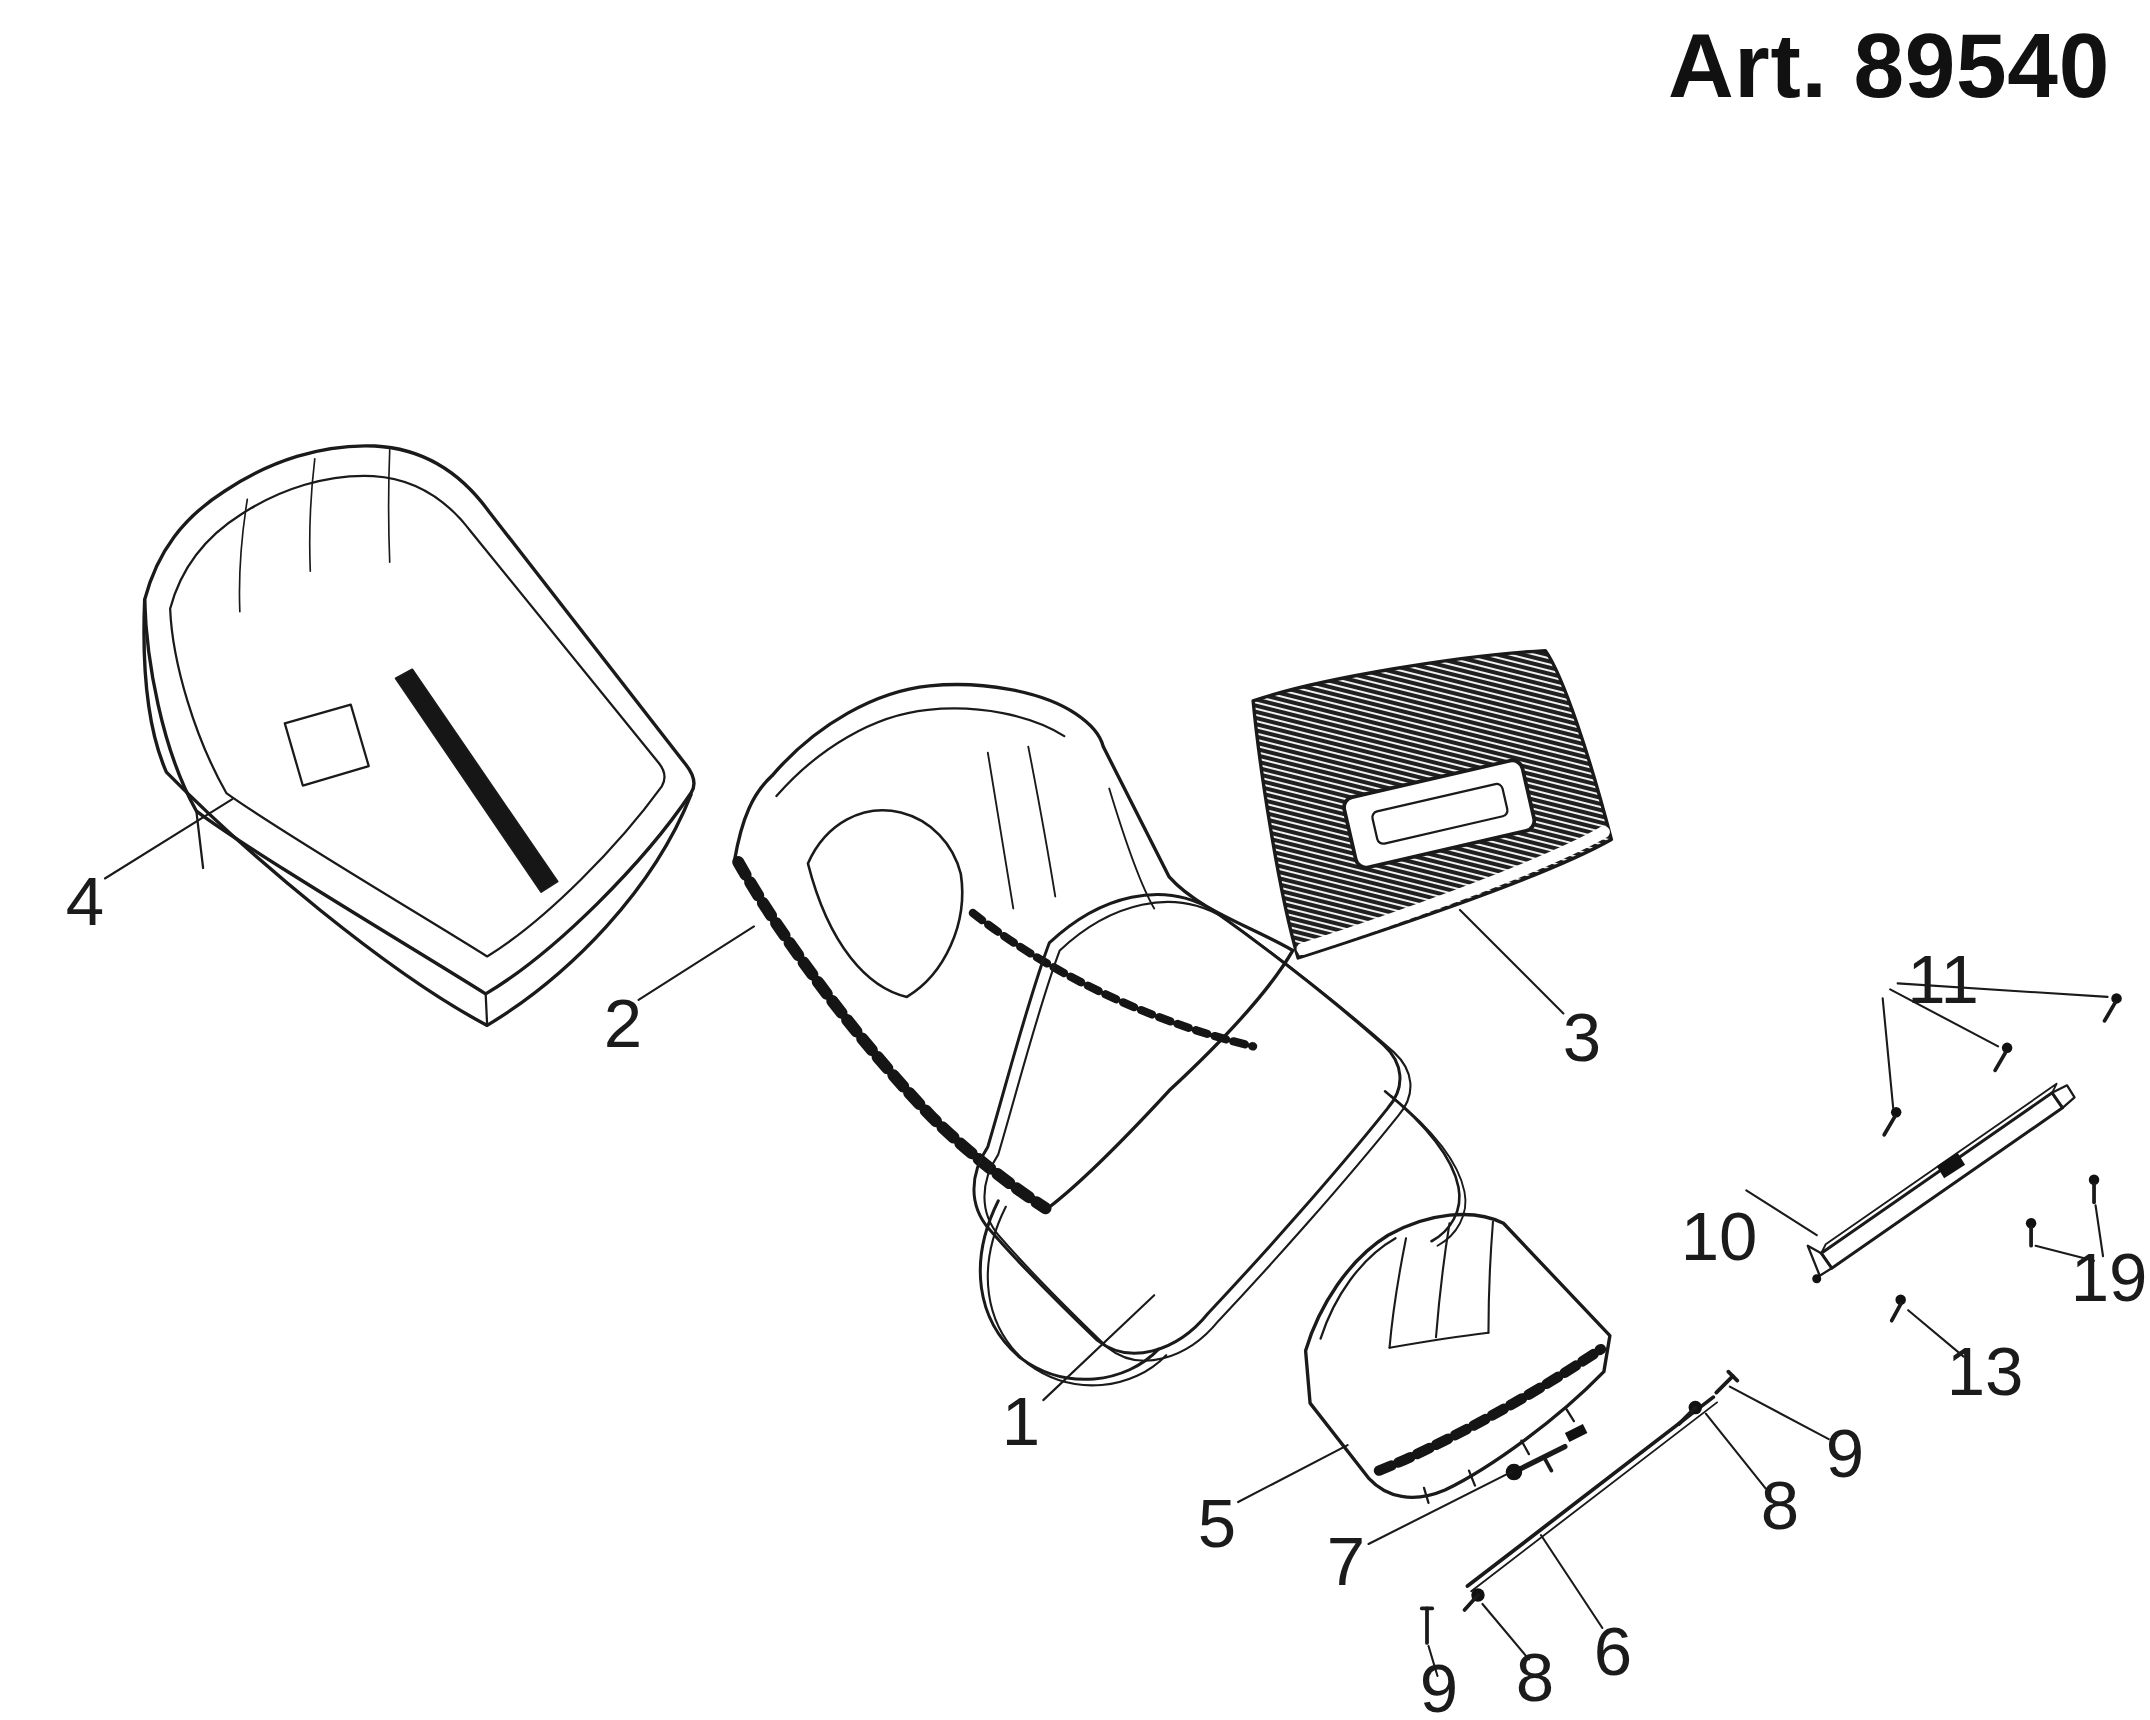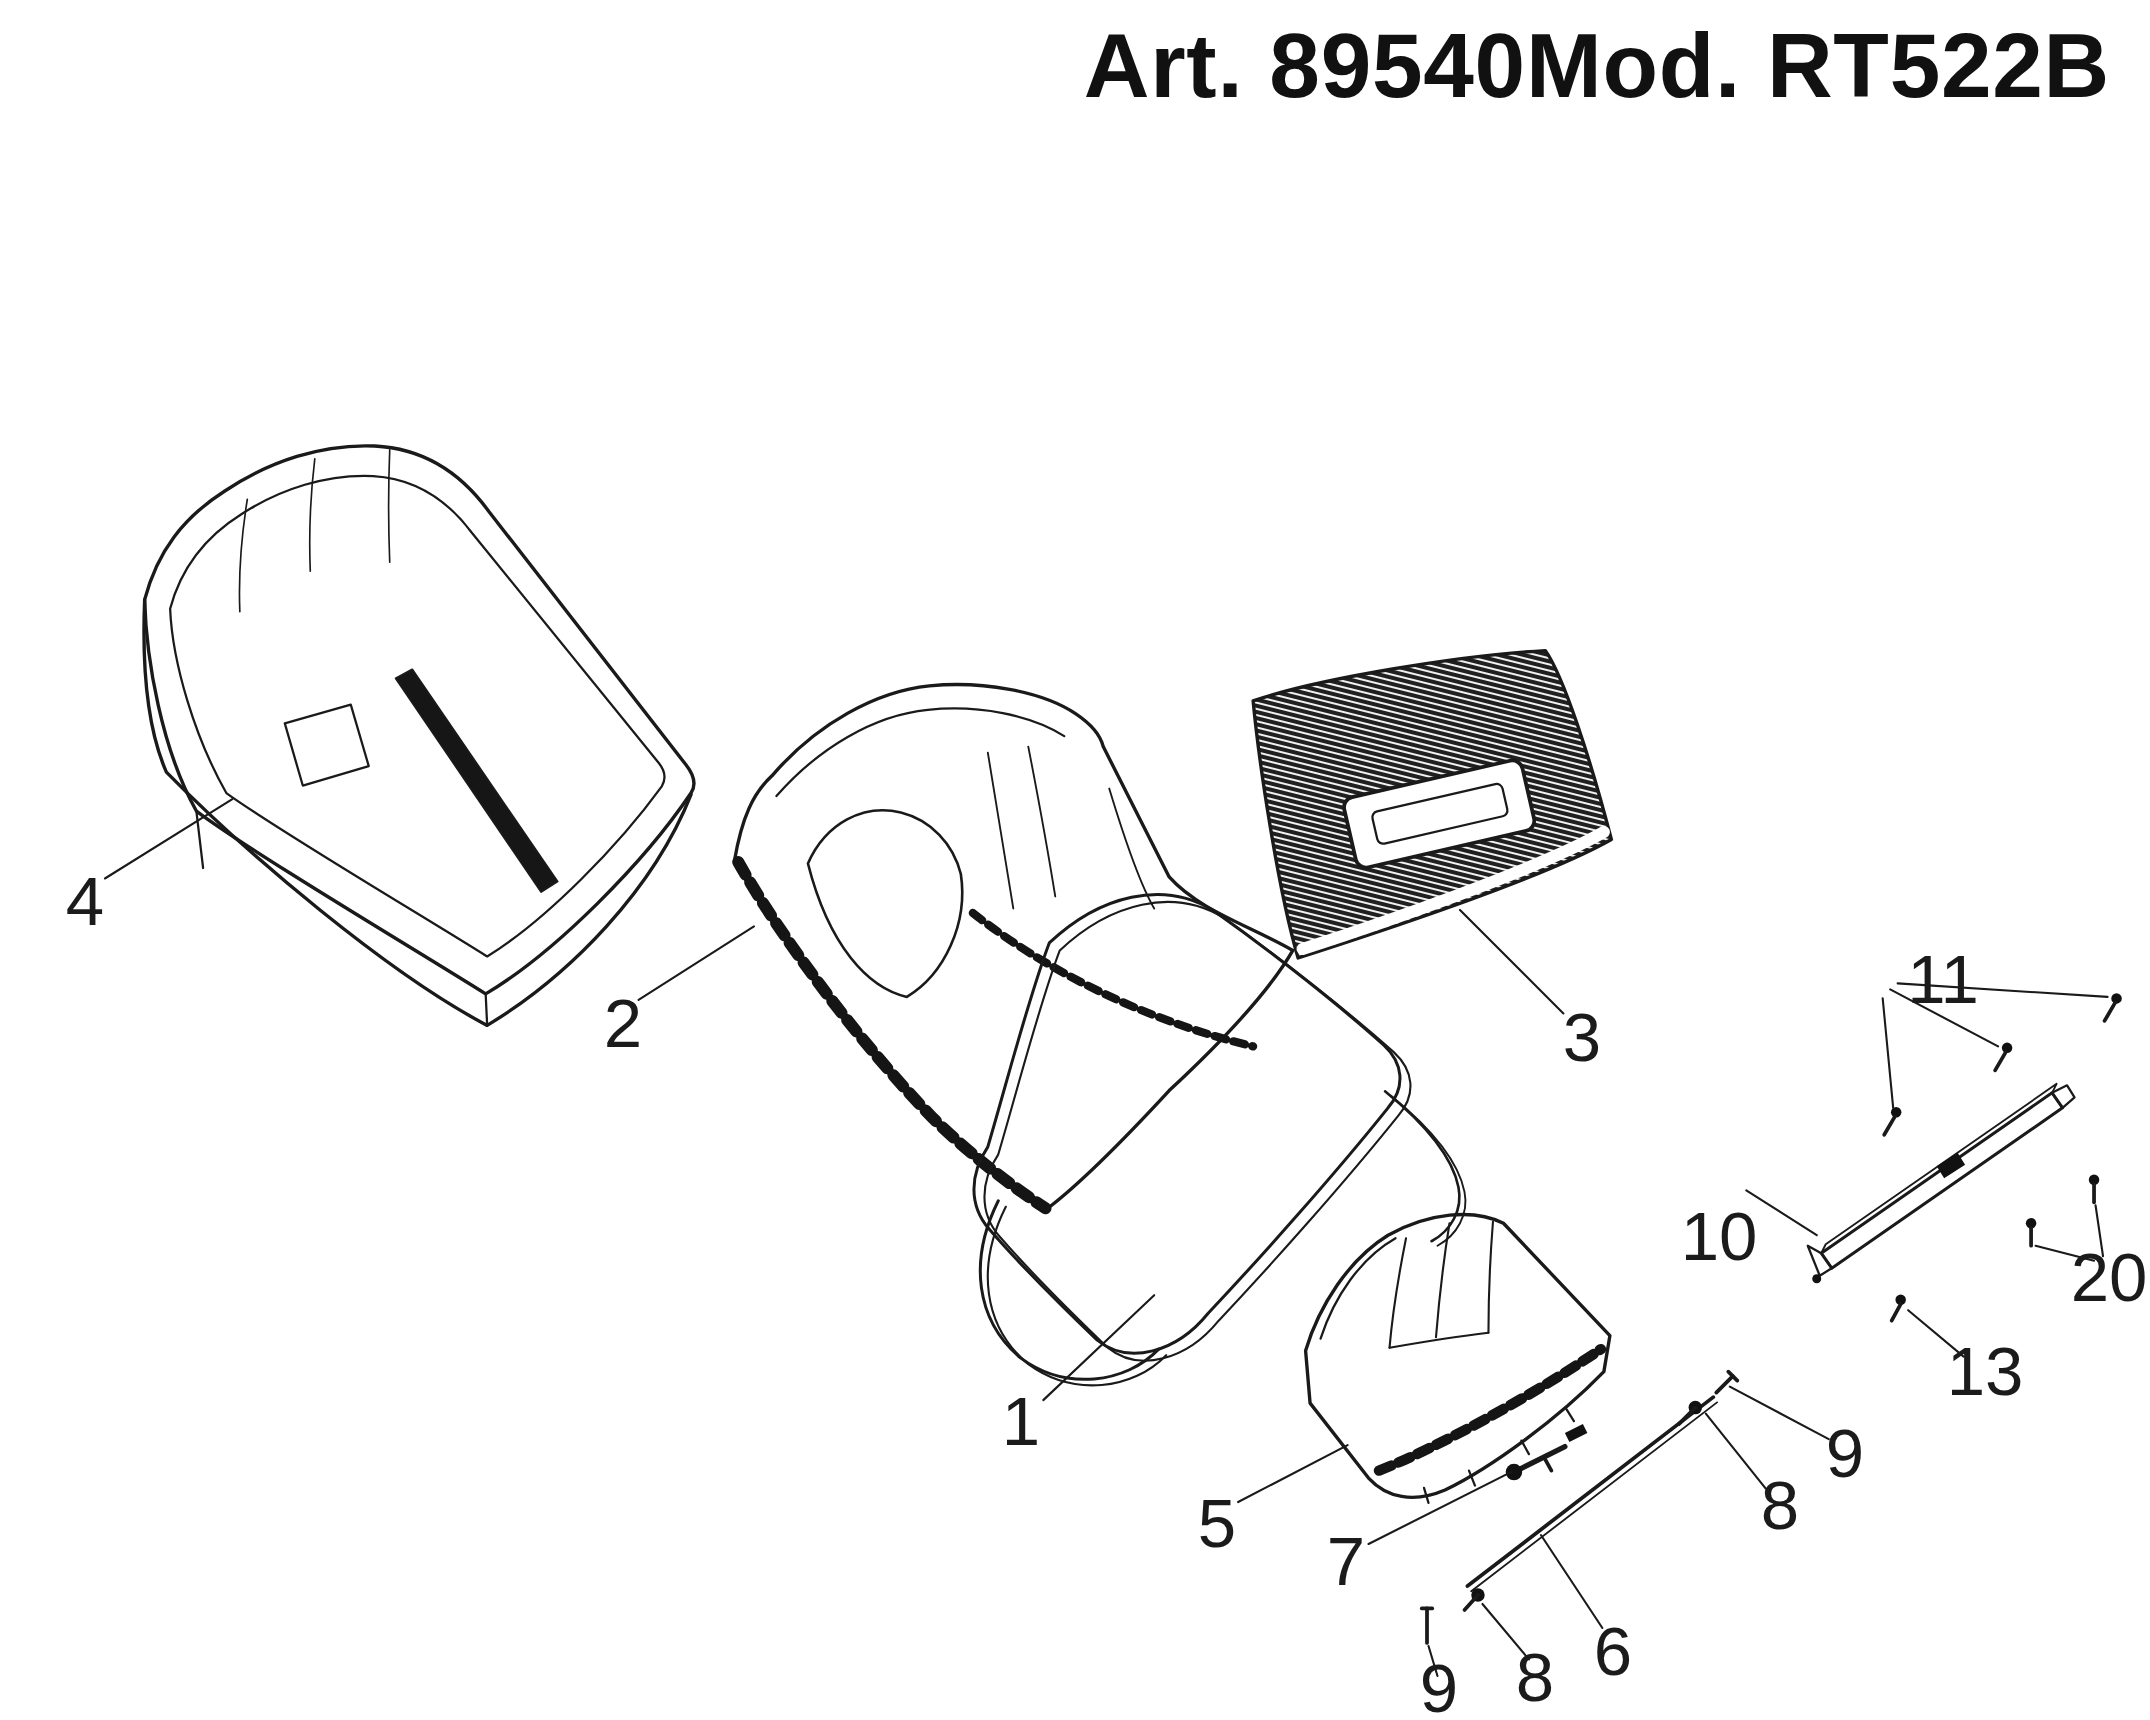--- a/index.html
+++ b/index.html
@@ -44,21 +44,20 @@
     line-height: 1;
   }
 </style>
 </head>
 <body>
 
 <div id="page">
 
   <div class="header">
     <span>Art. 89540</span>
-    <span>Mod. RT522B</span>
   </div>
 
 
   <svg class="diagram-svg" width="2151" height="1721" viewBox="0 0 2870 2296" stroke="#1a1a1a" fill="none" stroke-linecap="round" stroke-linejoin="round">
     <defs>
       <pattern id="hatch" patternUnits="userSpaceOnUse" width="8" height="8" patternTransform="rotate(104)">
         <rect width="8" height="8" fill="#ffffff" stroke="none"></rect>
         <line x1="4" y1="0" x2="4" y2="8" stroke="#202020" stroke-width="5.5"></line>
       </pattern>
     </defs>
@@ -197,17 +196,17 @@
   <div class="callout" style="left:1021px; top:1421px">1</div>
   <div class="callout" style="left:1217px; top:1523px">5</div>
   <div class="callout" style="left:1346px; top:1561px">7</div>
   <div class="callout" style="left:1780px; top:1505px">8</div>
   <div class="callout" style="left:1845px; top:1453px">9</div>
   <div class="callout" style="left:1613px; top:1651px">6</div>
   <div class="callout" style="left:1535px; top:1677px">8</div>
   <div class="callout" style="left:1439px; top:1688px">9</div>
   <div class="callout" style="left:1719px; top:1236px">10</div>
   <div class="callout" style="left:1943px; top:979px">11</div>
-  <div class="callout" style="left:2109px; top:1277px">20</div>
+  <div class="callout" style="left:2109px; top:1277px">19</div>
   <div class="callout" style="left:1985px; top:1371px">13</div>
 
 </div>
 
 
 </body></html>

